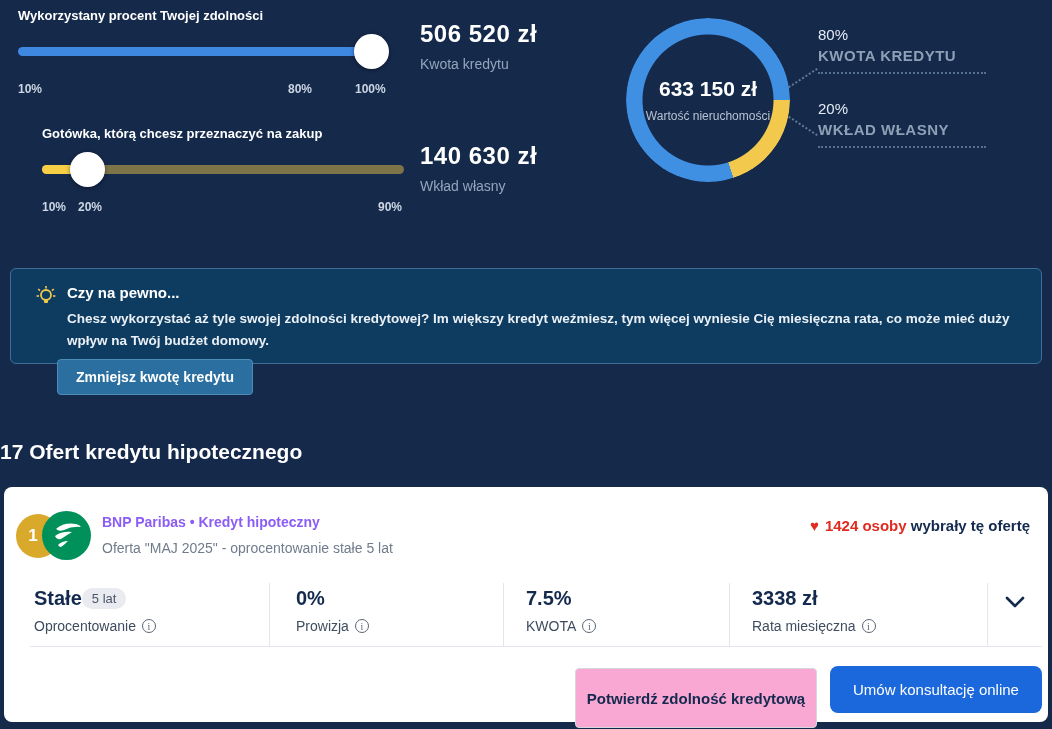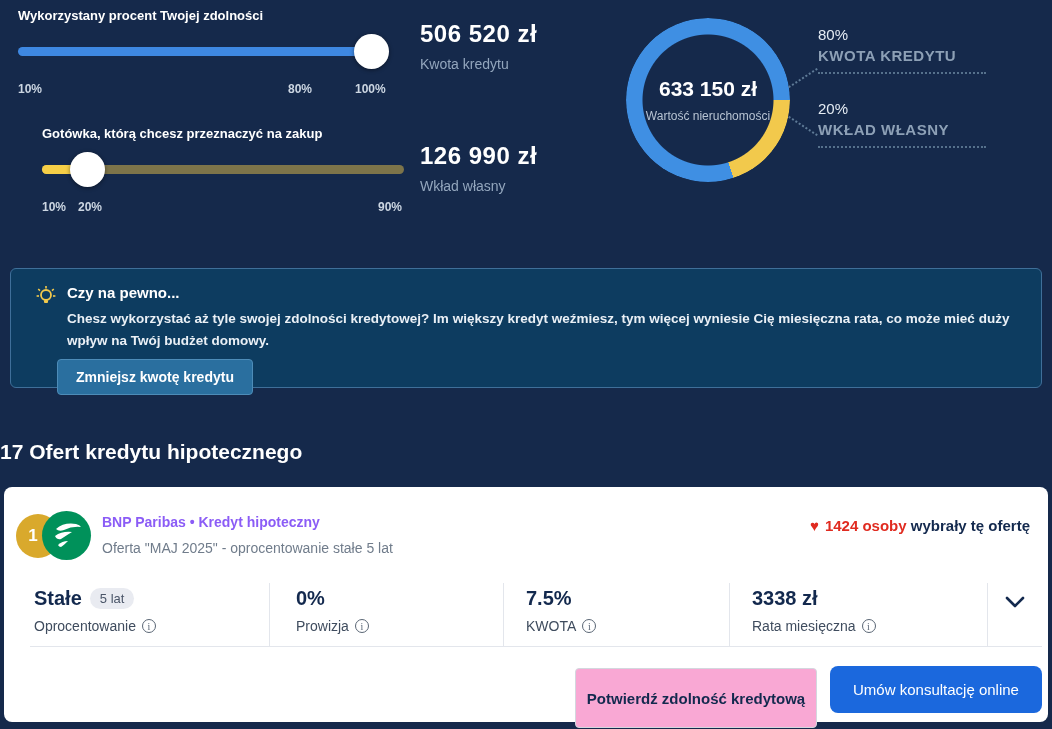--- a/index.html
+++ b/index.html
@@ -34,21 +34,21 @@
   .donut-label { margin-top:8px; color:#b7c3d2; font-size:12px; }
   .connector { position:absolute; border-top:2px dotted #5f7b97; width:34px; }
   .conn-1 { left:786px; top:77px; transform:rotate(-33deg); }
   .conn-2 { left:786px; top:125px; transform:rotate(33deg); }
   .legend { position:absolute; left:818px; top:26px; width:168px; }
   .legend-item { margin-bottom:26px; }
   .legend-pct { color:#e4ebf3; font-size:15px; }
   .legend-name { margin-top:4px; padding-bottom:8px; color:#8da0b6; font-size:15px; font-weight:bold; letter-spacing:.5px; border-bottom:2px dotted #56718c; }
 
   
-  .tip-box { position:absolute; left:10px; top:268px; width:1032px; height:120px; background:#0d3c60; border:1px solid #3f6f99; border-radius:6px; }
+  .tip-box { position:absolute; left:10px; top:268px; width:1032px; height:96px; background:#0d3c60; border:1px solid #3f6f99; border-radius:6px; }
   .bulb { position:absolute; left:24px; top:16px; }
   .tip-title { position:absolute; left:56px; top:15px; color:#ffffff; font-weight:bold; font-size:15px; }
   .tip-body { position:absolute; left:56px; top:39px; width:958px; color:#eaf0f6; font-size:13.5px; font-weight:bold; line-height:1.65; }
   .tip-btn { position:absolute; left:46px; top:90px; padding:9px 18px; background:#2a6f9f; border:1px solid #4d8cb8; border-radius:4px; color:#ffffff; font-weight:bold; font-size:14px; font-family:inherit; cursor:pointer; }
 
   
   .offers-heading { position:absolute; left:0; top:440px; color:#ffffff; font-weight:bold; font-size:21px; }
 
   
   .card { position:absolute; left:4px; top:487px; width:1044px; height:235px; background:#ffffff; border-radius:8px; }
@@ -61,21 +61,21 @@
   .social-count { color:#e02b20; }
   .social-rest { color:#13294e; }
 
   .stats-row { position:absolute; left:26px; top:96px; width:1012px; height:64px; display:flex; }
   .stat-cell { border-right:1px solid #e3e6ec; border-bottom:1px solid #e3e6ec; padding:4px 0 0 4px; }
   .stat-c1 { width:240px; }
   .stat-c2 { width:234px; padding-left:26px; }
   .stat-c3 { width:226px; padding-left:22px; }
   .stat-c4 { width:258px; padding-left:22px; }
   .stat-chevron { width:54px; border-bottom:1px solid #e3e6ec; display:flex; justify-content:center; padding-top:12px; cursor:pointer; }
-  .stat-value-row { display:flex; align-items:center; gap:8px; }
+  .stat-value-row { display:flex; align-items:center; gap:0; }
   .stat-value { color:#13294e; font-weight:bold; font-size:20px; }
   .stat-pill { background:#e9ebf1; border-radius:12px; padding:3px 10px; color:#4a5568; font-size:13px; }
   .stat-label { margin-top:8px; color:#3f4c5e; font-size:14px; display:flex; align-items:center; gap:6px; }
   .info-i { display:inline-flex; width:14px; height:14px; border:1px solid #5a6675; border-radius:50%; color:#5a6675; font-size:10px; align-items:center; justify-content:center; cursor:pointer; }
   .info-i::after { content:"i"; font-family:"Liberation Serif", serif; }
 
   .btn-secondary { position:absolute; left:571px; top:181px; width:242px; height:60px; background:#f9a8d4; border:1px solid #d3d7de; border-radius:4px; color:#13294e; font-weight:bold; font-size:15px; font-family:inherit; cursor:pointer; }
   .btn-primary { position:absolute; left:826px; top:179px; width:212px; height:47px; background:#1b68dd; border:none; border-radius:8px; color:#ffffff; font-weight:normal; font-size:15px; font-family:inherit; cursor:pointer; }
 </style>
 </head>
@@ -106,21 +106,21 @@
       <span class="tick" style="left:36px;">20%</span>
       <span class="tick" style="left:336px;">90%</span>
     </div>
   </div>
 
   <div class="amount" style="top:20px;">
     <div class="amount-value">506 520 zł</div>
     <div class="amount-label">Kwota kredytu</div>
   </div>
   <div class="amount" style="top:142px;">
-    <div class="amount-value">126 990 zł</div>
+    <div class="amount-value">140 630 zł</div>
     <div class="amount-label">Wkład własny</div>
   </div>
 
   <div class="donut-wrap">
     <div class="donut-ring"></div>
     <div class="donut-center">
       <div class="donut-value">633 150 zł</div>
       <div class="donut-label">Wartość nieruchomości</div>
     </div>
   </div>

